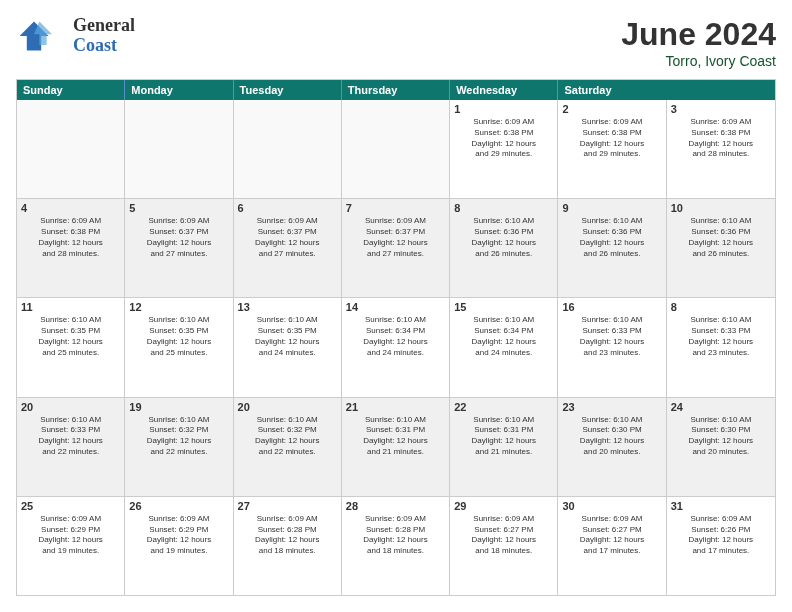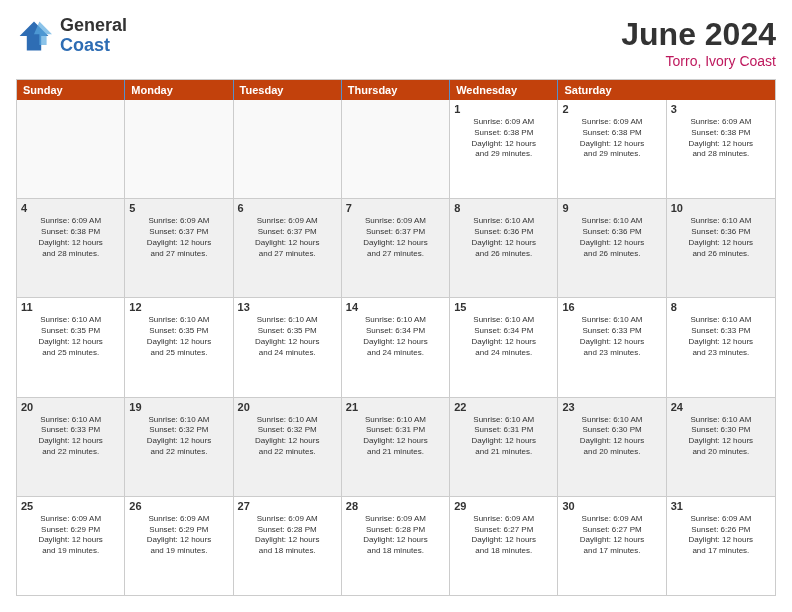--- a/index.html
+++ b/index.html
@@ -19,21 +19,22 @@
     }
     .header {
       display: flex;
       justify-content: space-between;
       align-items: flex-start;
       margin-bottom: 10px;
     }
     .logo {
       display: flex;
       align-items: center;
-      gap: 8px;
+      gap: 21px;
+      font-family: Liberation Serif, serif;
     }
     .logo-text {
       display: flex;
       flex-direction: column;
       line-height: 1.1;
     }
     .logo-general {
       font-size: 18px;
       font-weight: bold;
       color: #333;
@@ -50,32 +51,32 @@
     .title-block {
       text-align: right;
     }
     .month-year {
       font-size: 32px;
       font-weight: bold;
       color: #333;
     }
     .location {
       font-size: 14px;
-      color: #be185d;
+      color: #14532d;
     }
     .calendar {
       flex: 1;
       display: flex;
       flex-direction: column;
       border: 1px solid #ccc;
     }
     .cal-header {
       display: grid;
       grid-template-columns: repeat(7, 1fr);
-      background: #c2410c;
+      background: #0f766e;
     }
     .cal-header-cell {
       color: #fff;
       font-size: 11px;
       font-weight: bold;
       padding: 4px 6px;
       text-align: left;
       border-right: 1px solid #5590cc;
     }
     .cal-header-cell:last-child { border-right: none; }

